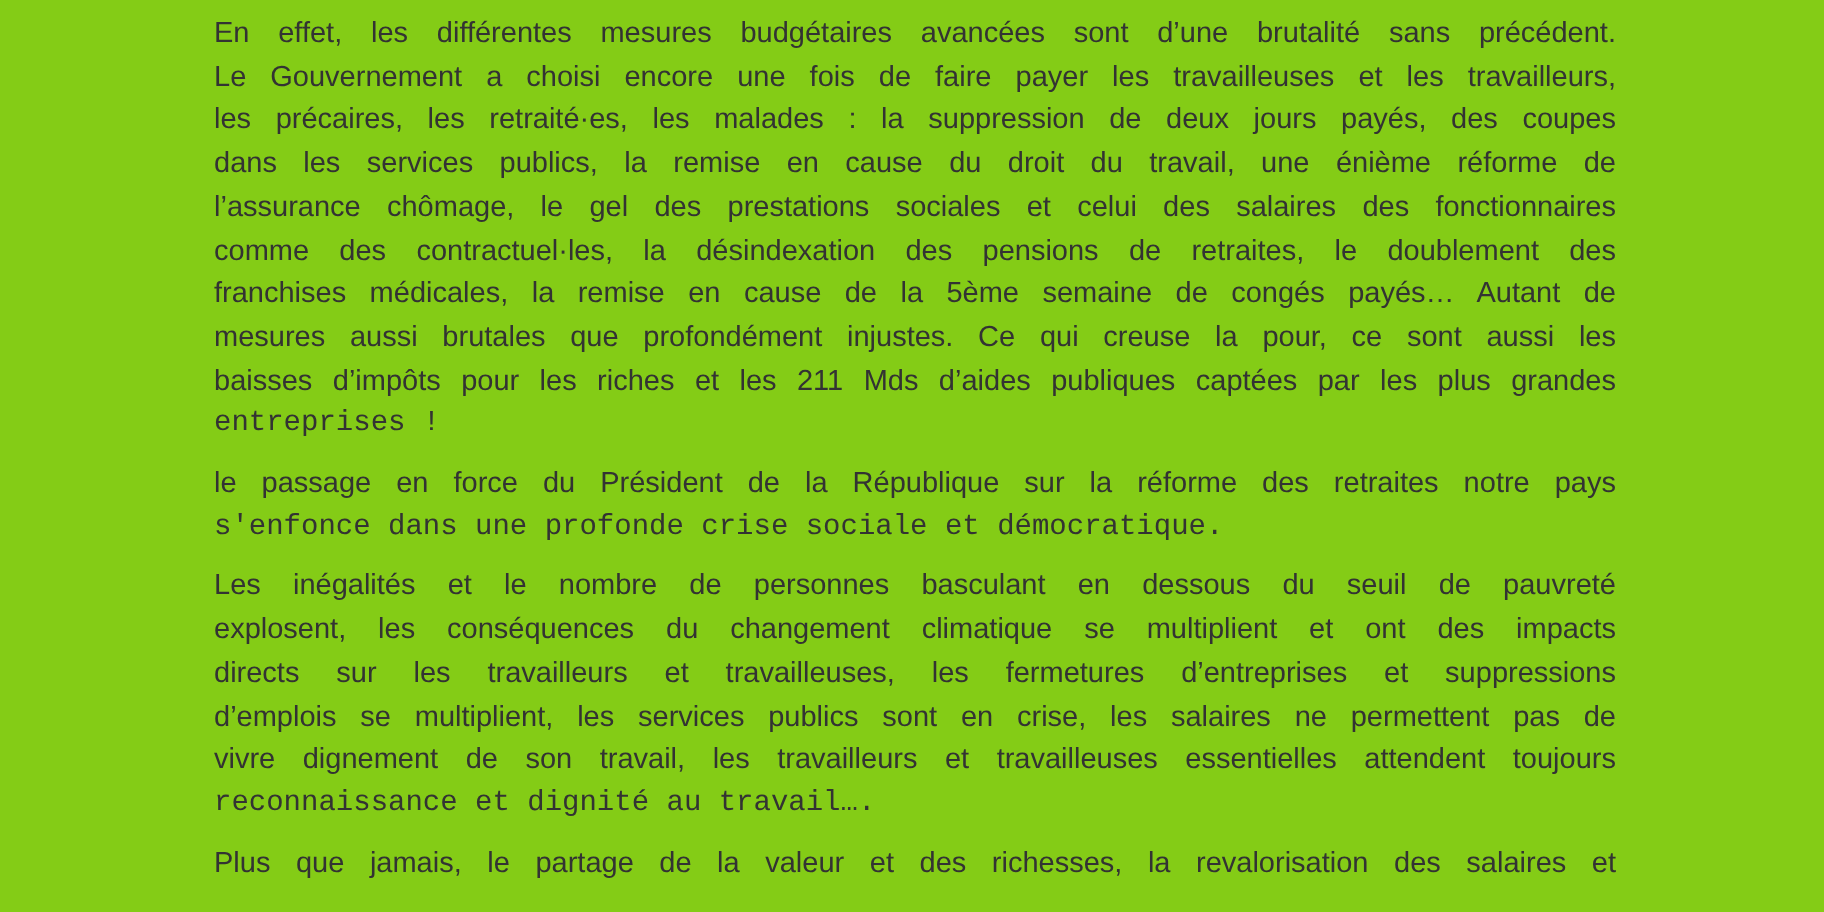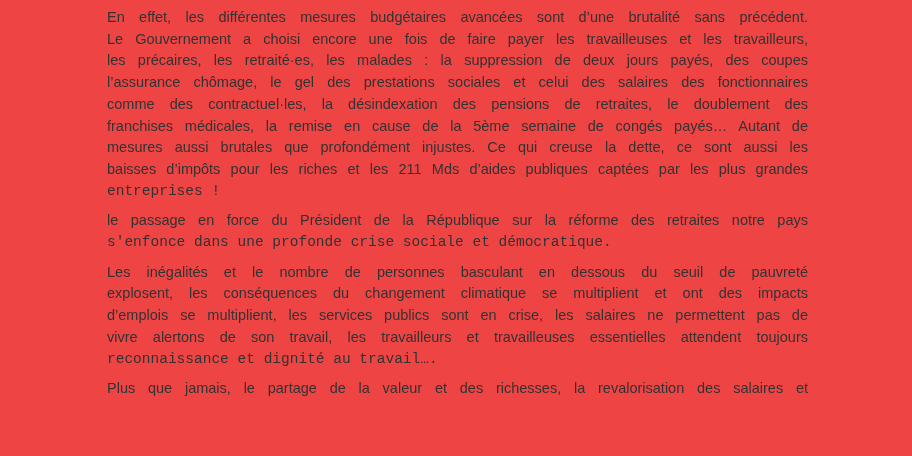--- a/index.html
+++ b/index.html
@@ -10,21 +10,21 @@
     width: 912px;
     height: 456px;
     overflow: hidden;
     background: #ffffff;
   }
   .page {
     position: relative;
     width: 912px;
     height: 456px;
     overflow: hidden;
-    background: #ef4444;
+    background: #84cc16;
   }
   .text-column {
     position: absolute;
     left: 107px;
     top: 0;
     width: 701px;
     padding-top: 7px;
     font-family: "Liberation Sans", "DejaVu Sans", sans-serif;
     font-size: 14.5px;
     line-height: 21.7px;
@@ -49,35 +49,37 @@
 </style>
 </head>
 <body style="background: rgb(255, 255, 255);">
 
 <div class="page">
   <div class="text-column" id="text-column" style="color: rgb(51, 51, 51);">
       <div class="para">
         <div class="line">En effet, les différentes mesures budgétaires avancées sont d’une brutalité sans précédent.</div>
         <div class="line">Le Gouvernement a choisi encore une fois de faire payer les travailleuses et les travailleurs,</div>
         <div class="line">les précaires, les retraité·es, les malades : la suppression de deux jours payés, des coupes</div>
+        <div class="line">dans les services publics, la remise en cause du droit du travail, une énième réforme de</div>
         <div class="line">l’assurance chômage, le gel des prestations sociales et celui des salaires des fonctionnaires</div>
         <div class="line">comme des contractuel·les, la désindexation des pensions de retraites, le doublement des</div>
         <div class="line">franchises médicales, la remise en cause de la 5ème semaine de congés payés… Autant de</div>
-        <div class="line">mesures aussi brutales que profondément injustes. Ce qui creuse la dette, ce sont aussi les</div>
+        <div class="line">mesures aussi brutales que profondément injustes. Ce qui creuse la pour, ce sont aussi les</div>
         <div class="line">baisses d’impôts pour les riches et les 211 Mds d’aides publiques captées par les plus grandes</div>
         <div class="line last">entreprises !</div>
       </div>
       <div class="para">
         <div class="line">le passage en force du Président de la République sur la réforme des retraites notre pays</div>
         <div class="line last">s'enfonce dans une profonde crise sociale et démocratique.</div>
       </div>
       <div class="para">
         <div class="line">Les inégalités et le nombre de personnes basculant en dessous du seuil de pauvreté</div>
         <div class="line">explosent, les conséquences du changement climatique se multiplient et ont des impacts</div>
+        <div class="line">directs sur les travailleurs et travailleuses, les fermetures d’entreprises et suppressions</div>
         <div class="line">d’emplois se multiplient, les services publics sont en crise, les salaires ne permettent pas de</div>
-        <div class="line">vivre alertons de son travail, les travailleurs et travailleuses essentielles attendent toujours</div>
+        <div class="line">vivre dignement de son travail, les travailleurs et travailleuses essentielles attendent toujours</div>
         <div class="line last">reconnaissance et dignité au travail….</div>
       </div>
       <div class="para">
         <div class="line">Plus que jamais, le partage de la valeur et des richesses, la revalorisation des salaires et</div>
       </div>
     </div>
 </div>
 
 </body></html>

